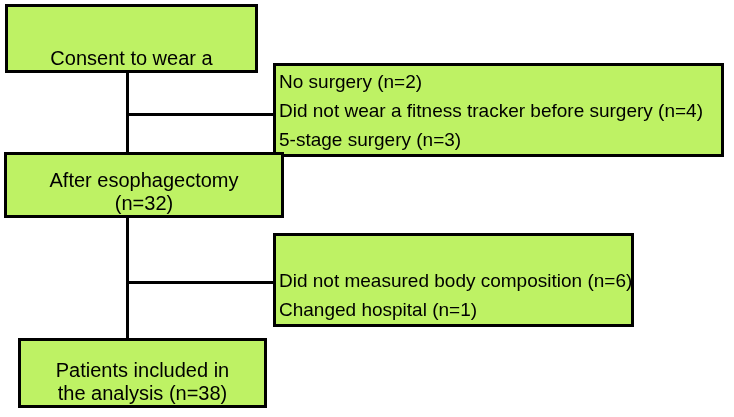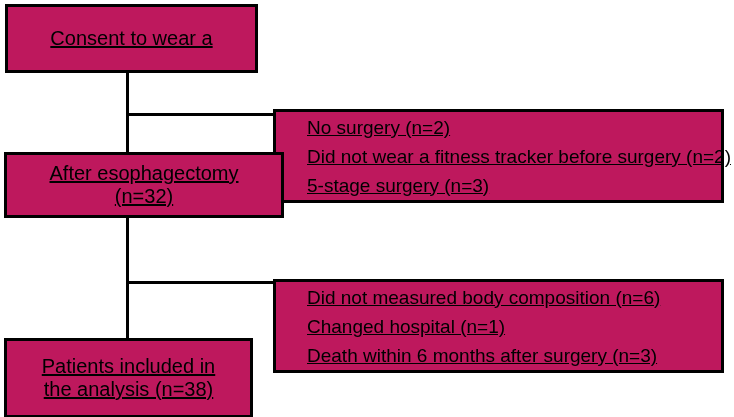--- a/index.html
+++ b/index.html
@@ -13,55 +13,53 @@
     height: 417px;
     background: #ffffff;
     font-family: "Liberation Sans", sans-serif;
     color: #000000;
     overflow: hidden;
   }
   .fc-box {
     position: absolute;
     box-sizing: border-box;
     border: 3px solid #000000;
-    background: #be185d;
+    background: #bef264;
     display: flex;
     flex-direction: column;
-    justify-content: center;
-    text-decoration: underline;
+    justify-content: flex-end;
   }
   .fc-box.center {
     align-items: center;
     text-align: center;
     font-size: 20px;
     line-height: 23px;
   }
   .fc-box.side {
     align-items: flex-start;
     text-align: left;
     font-size: 19px;
     line-height: 29px;
-    padding-left: 31px;
+    padding-left: 3px;
     padding-right: 4px;
-    margin-top: 46px;
   }
   .fc-box .line {
     display: block;
     white-space: nowrap;
   }
   .connector {
     position: absolute;
     background: #000000;
   }
   
   #box-consent   { left: 5px;   top: 4px;   width: 253px; height: 69px; }
   #box-excl1     { left: 273px; top: 63px;  width: 451px; height: 94px; }
   #box-after     { left: 4px;   top: 152px; width: 280px; height: 66px; }
-  #box-excl2     { left: 273px; top: 233px; width: 451px; height: 94px; }
-  #box-included  { left: 4px;   top: 338px; width: 249px; height: 80px; }
+  #box-excl2     { left: 273px; top: 233px; width: 361px; height: 94px; }
+  #box-included  { left: 18px;   top: 338px; width: 249px; height: 70px; }
   
   #conn-v1 { left: 126px; top: 73px;  width: 3px;   height: 80px;  }
   #conn-h1 { left: 126px; top: 113px; width: 147px; height: 3px;   }
   #conn-v2 { left: 126px; top: 217px; width: 3px;   height: 122px; }
   #conn-h2 { left: 126px; top: 281px; width: 147px; height: 3px;   }
 </style>
 </head>
 <body>
 
 <div class="stage">
@@ -70,33 +68,32 @@
   <div class="connector" id="conn-h1"></div>
   <div class="connector" id="conn-v2"></div>
   <div class="connector" id="conn-h2"></div>
 
   <div class="fc-box center" id="box-consent">
     <span class="line">Consent to wear a</span>
   </div>
 
   <div class="fc-box side" id="box-excl1">
     <span class="line">No surgery (n=2)</span>
-    <span class="line">Did not wear a fitness tracker before surgery (n=2)</span>
+    <span class="line">Did not wear a fitness tracker before surgery (n=4)</span>
     <span class="line">5-stage surgery (n=3)</span>
   </div>
 
   <div class="fc-box center" id="box-after">
     <span class="line">After esophagectomy</span>
     <span class="line">(n=32)</span>
   </div>
 
   <div class="fc-box side" id="box-excl2">
     <span class="line">Did not measured body composition (n=6)</span>
     <span class="line">Changed hospital (n=1)</span>
-    <span class="line">Death within 6 months after surgery (n=3)</span>
   </div>
 
   <div class="fc-box center" id="box-included">
     <span class="line">Patients included in</span>
     <span class="line">the analysis (n=38)</span>
   </div>
 
 </div>
 
 </body></html>

